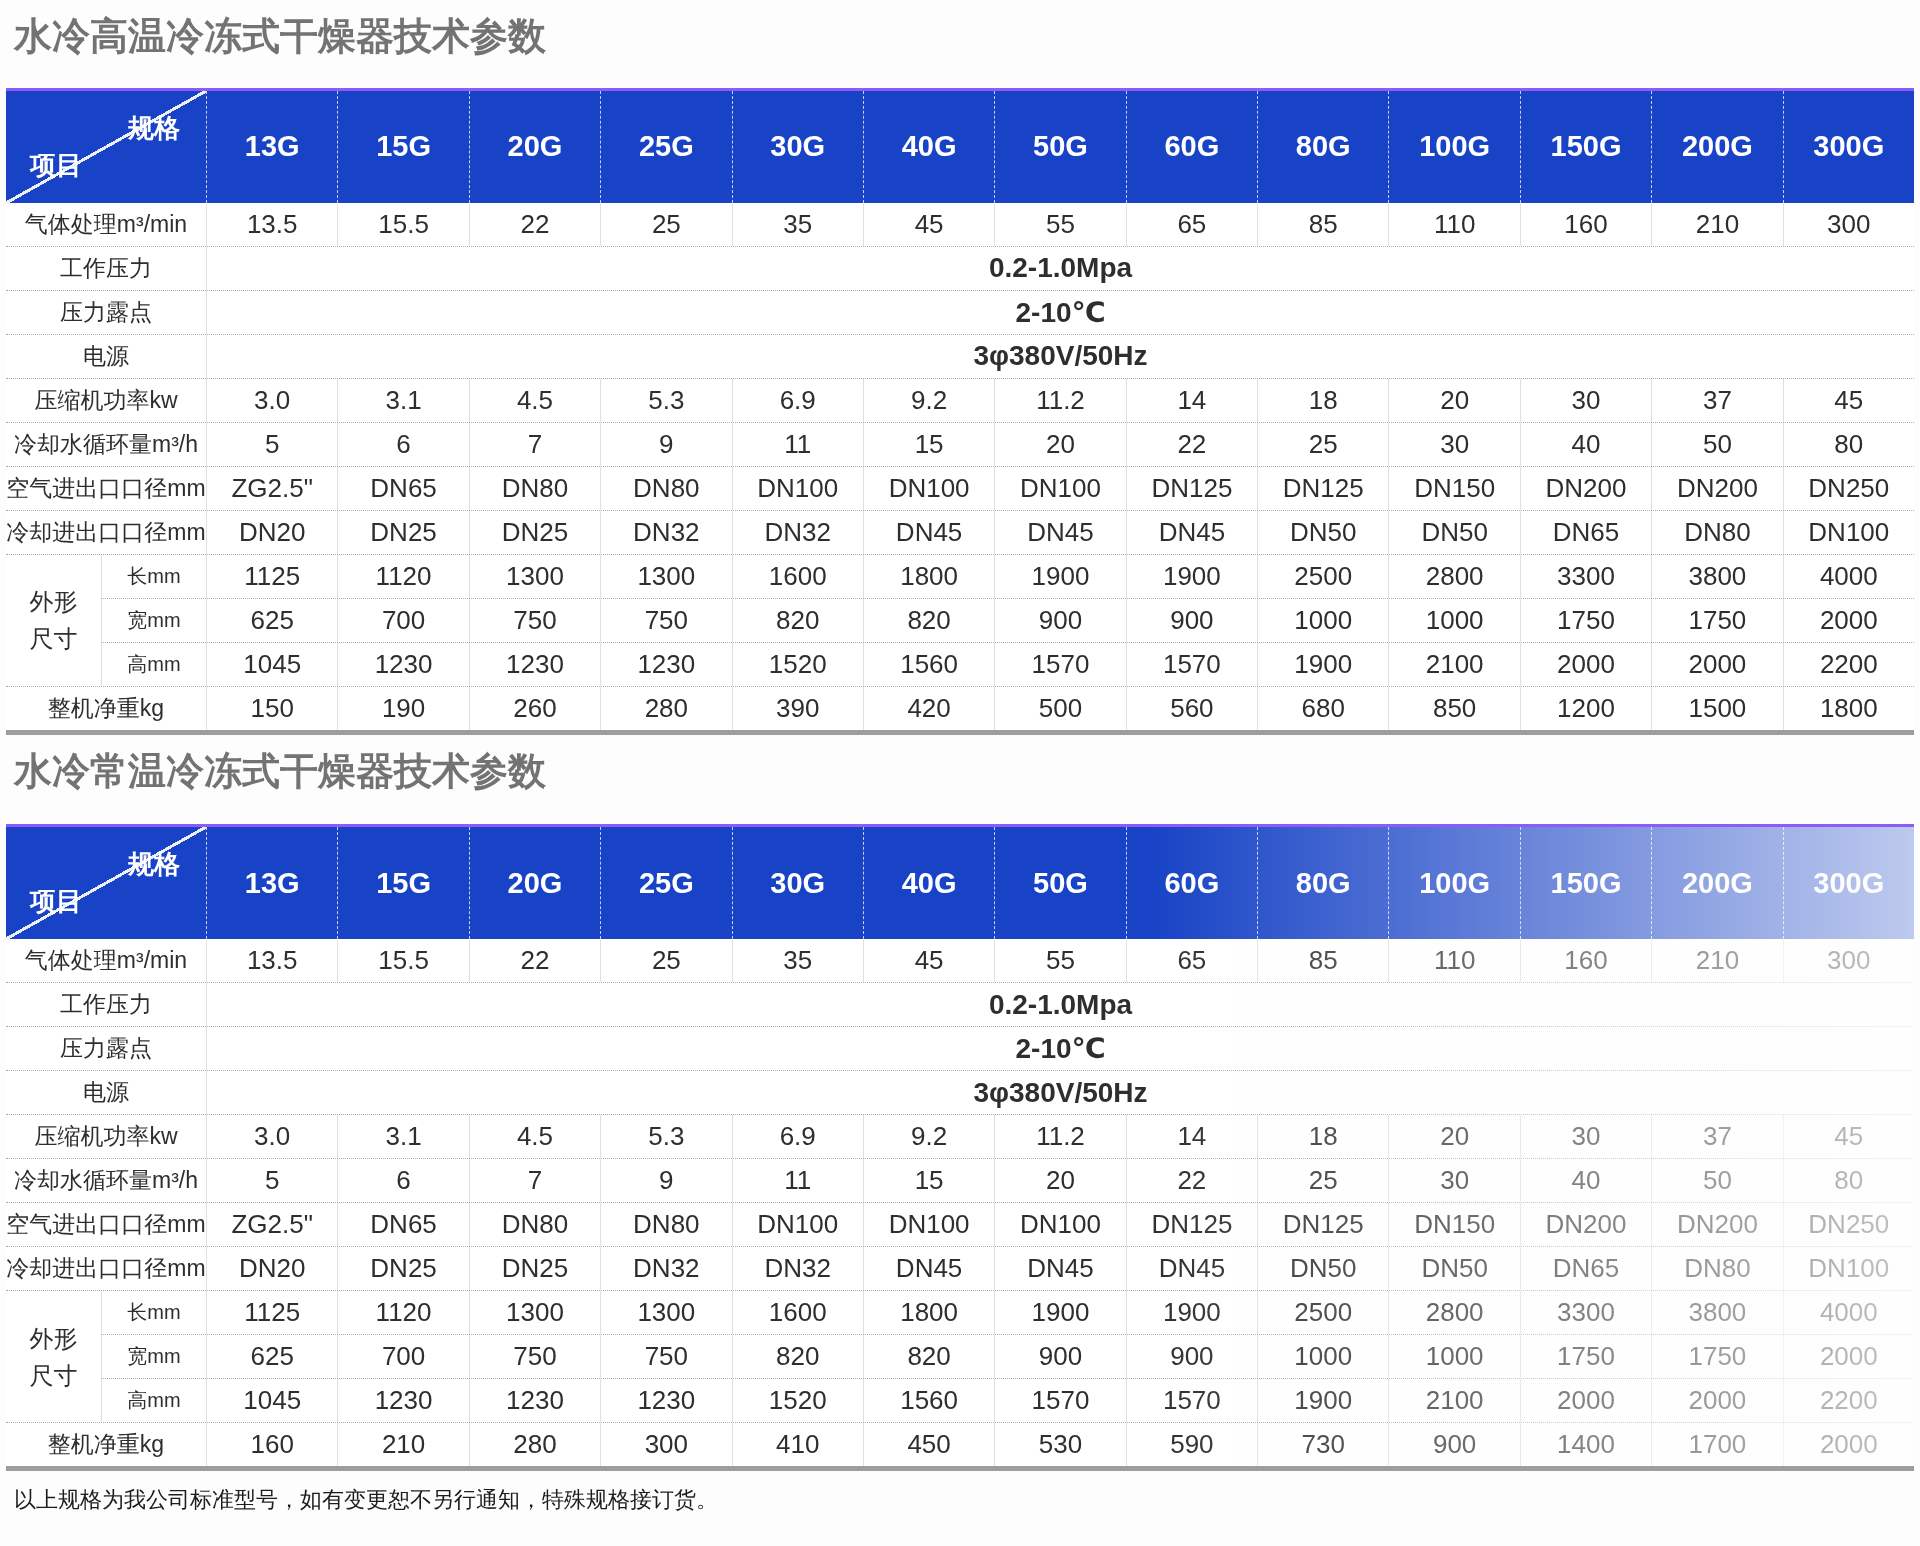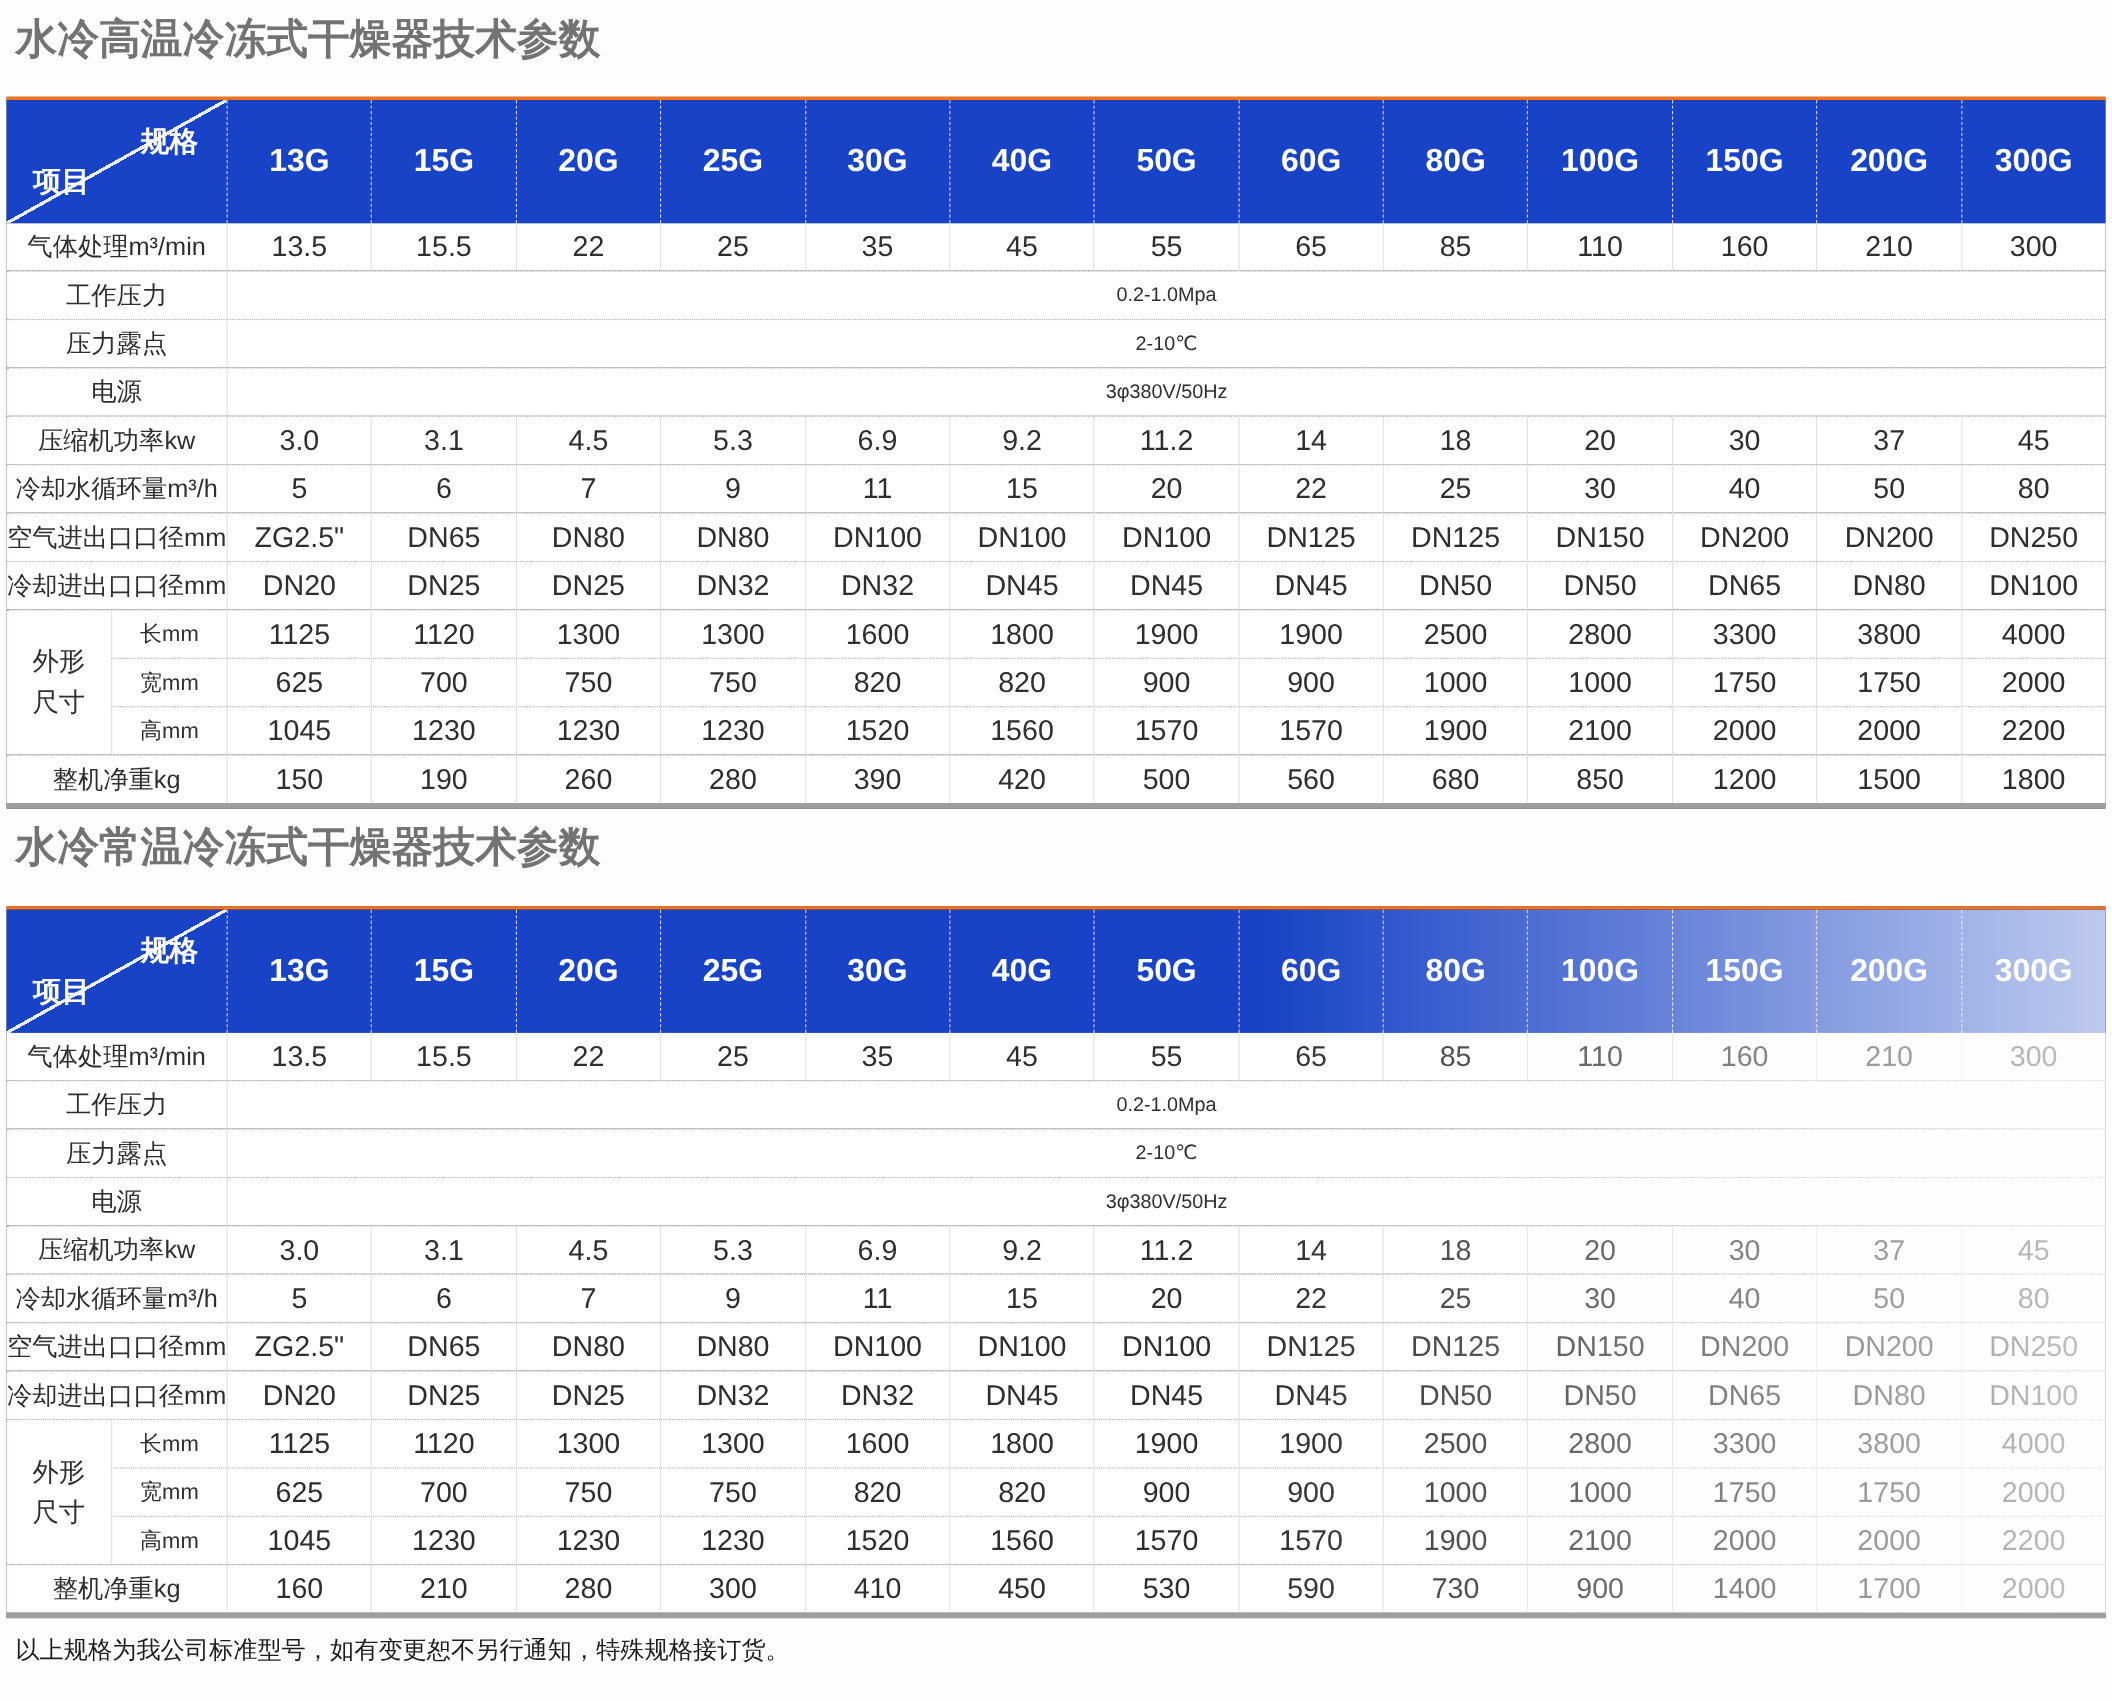--- a/index.html
+++ b/index.html
@@ -14,24 +14,24 @@
   .page { padding:0 6px; position:relative; }
 
   .title {
     font-size:38px; font-weight:600; color:#737373;
     margin:0; padding:14px 0 0 8px; line-height:1.2;
   }
   .title2 { }
 
   .spec-table {
     margin-top:28px;
-    border-top:3px solid #f97316;
+    border-top:3px solid #8b5cf6;
     border-bottom:5px solid #9e9e9e;
     position:relative;
-    background:#0f172a;
+    background:#701a75;
   }
   .t2 { margin-top:30px; }
   
   .t2::after {
     content:""; position:absolute; inset:0; pointer-events:none;
     background:linear-gradient(to right, rgba(253,253,253,0) 60%, rgba(253,253,253,.45) 85%, rgba(253,253,253,.72) 100%);
   }
 
   .hdr-row {
     display:grid; grid-template-columns:200px repeat(13,1fr);
@@ -55,21 +55,21 @@
 
   .row {
     display:grid; grid-template-columns:200px repeat(13,1fr);
     height:43px; border-top:1px dotted #ababab; background:#fff;
   }
   .hdr-row + .row { border-top:none; }
   .row > div { display:flex; align-items:center; justify-content:center; }
   .label { font-size:23px; white-space:nowrap; }
   .val { font-size:26px; border-left:1px solid #e0e0e0; }
   .span-row { grid-template-columns:200px 1fr;text-align:right; }
-  .span-val { font-size:18px; border-left:1px solid #e0e0e0; }
+  .span-val { font-size:28px; border-left:1px solid #e0e0e0;font-weight:bold; }
 
   .dim-block {
     display:grid; grid-template-columns:95px 1fr;
     border-top:1px dotted #ababab; background:#fff;
   }
   .dim-label {
     display:flex; align-items:center; justify-content:center;
     font-size:24px; white-space:pre-line; text-align:center; line-height:1.55;
   }
   .dim-row {

